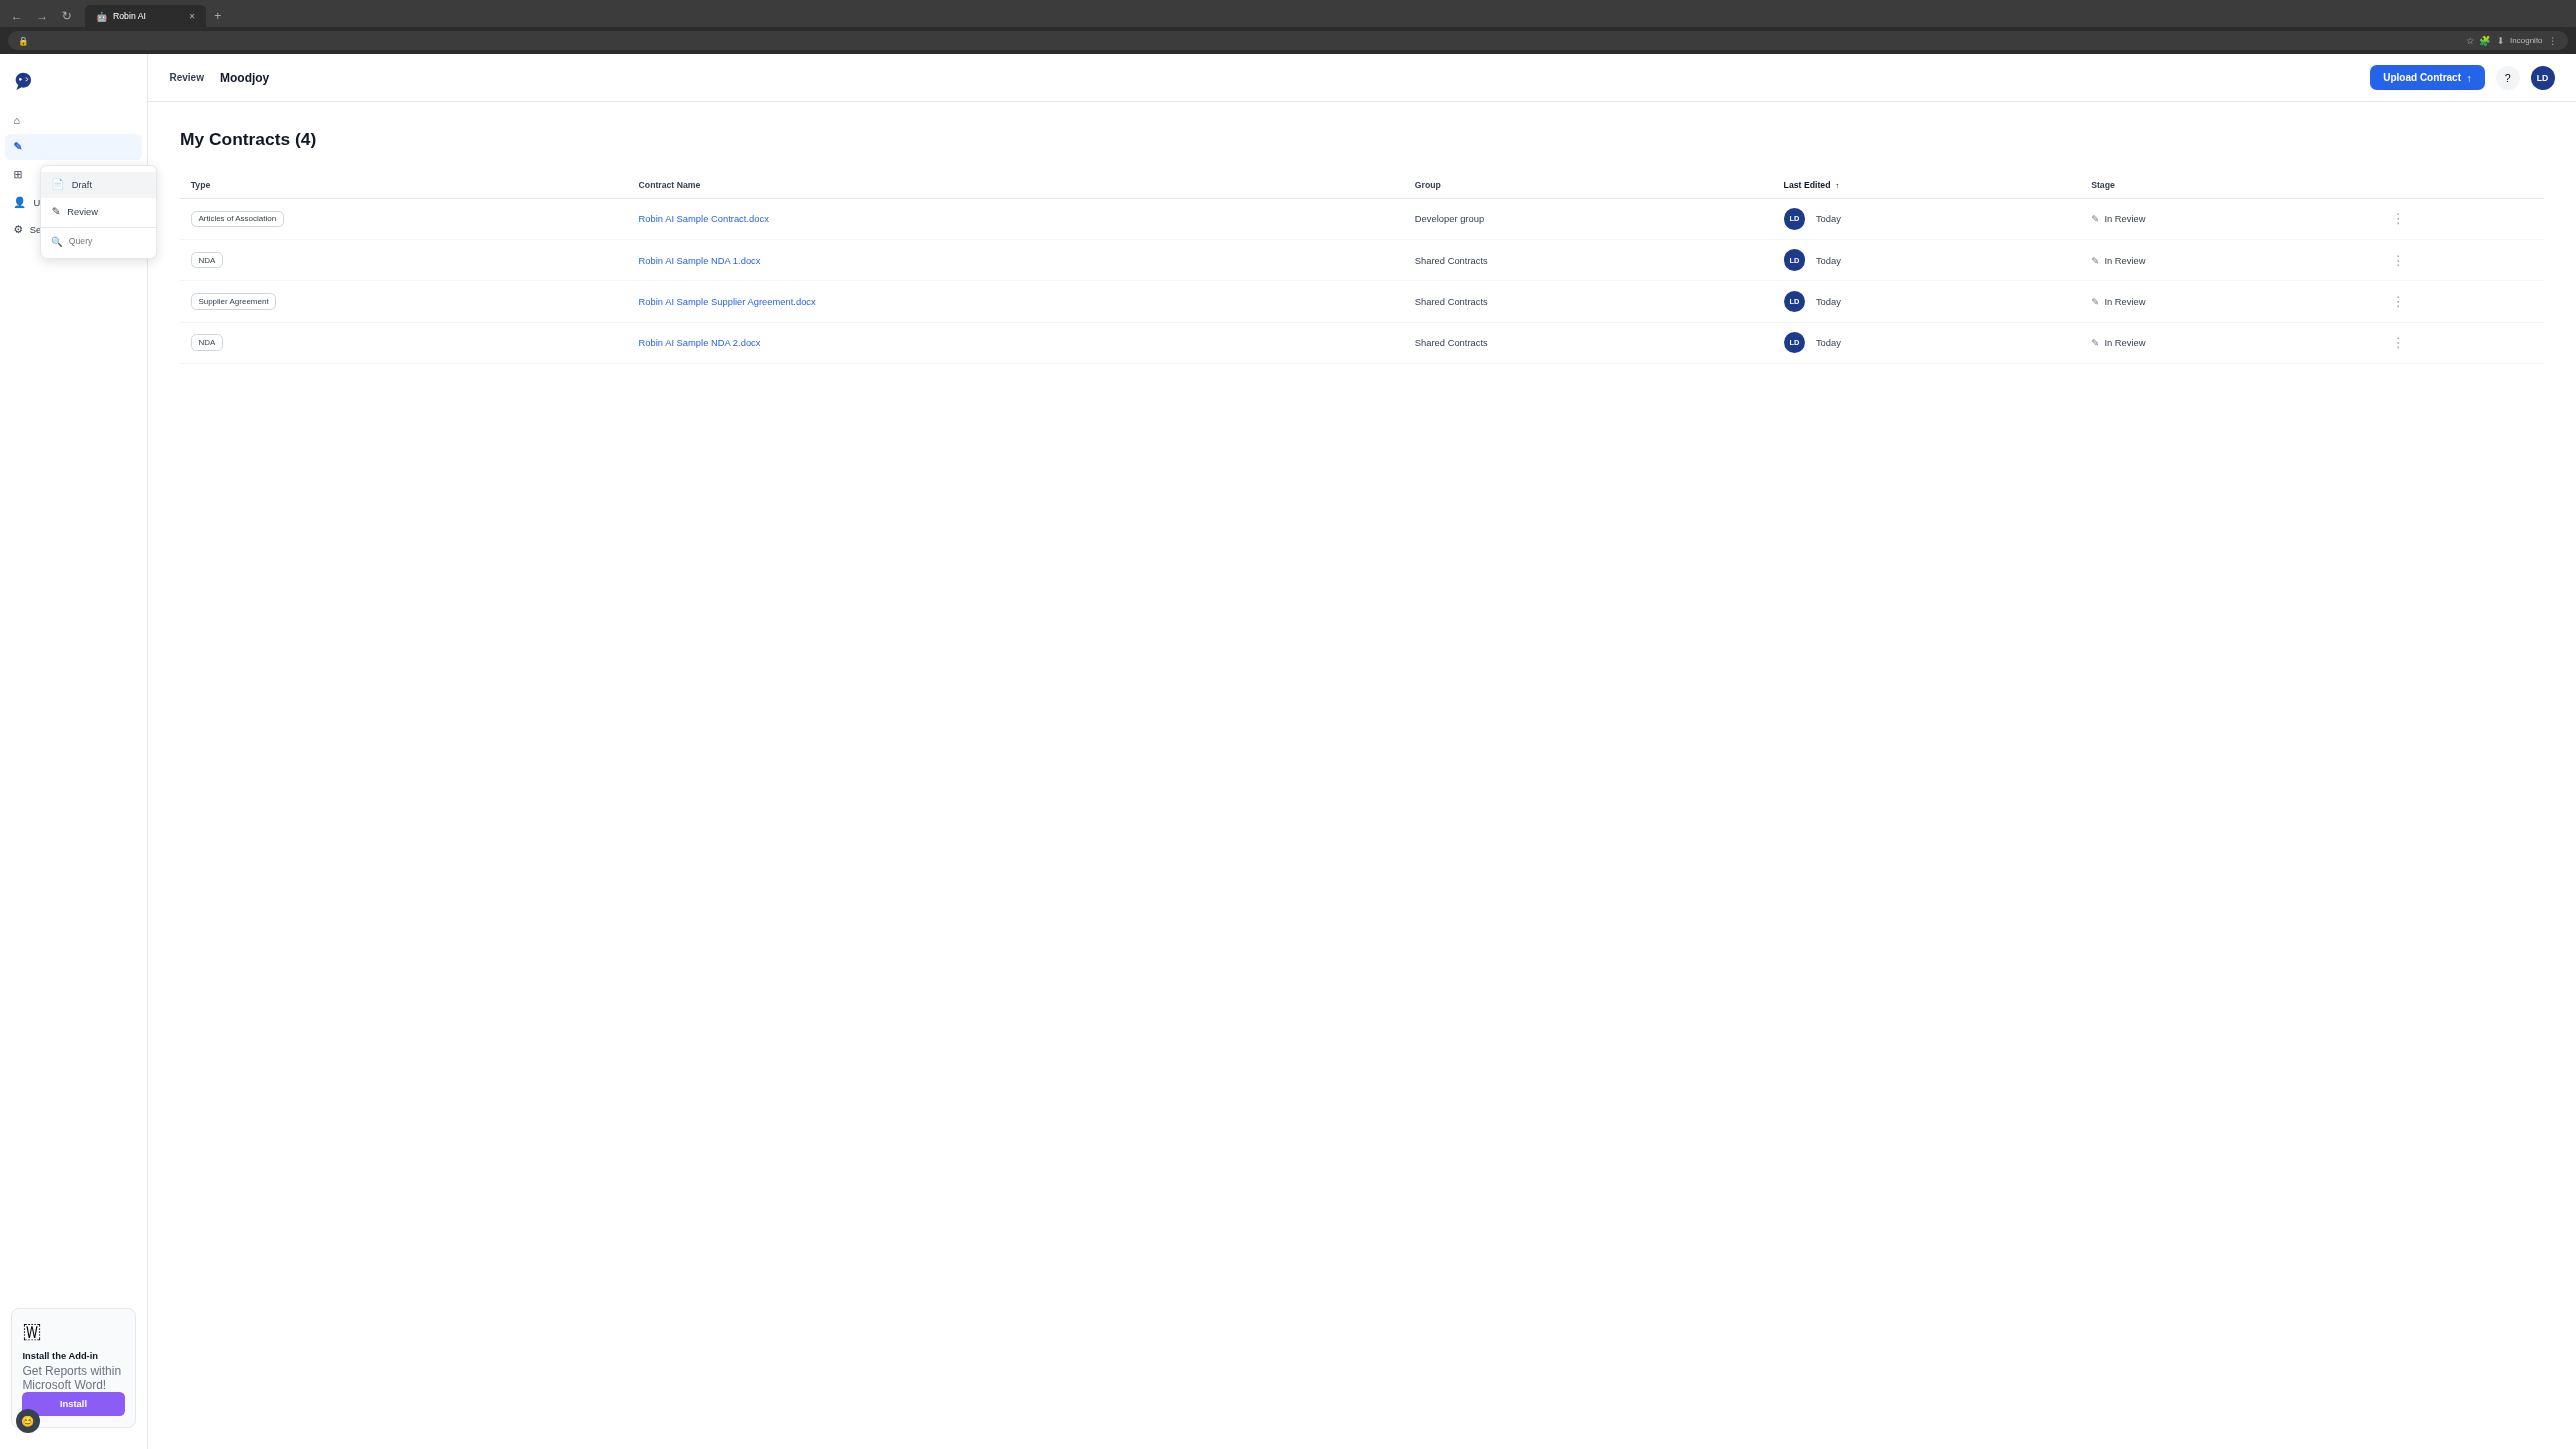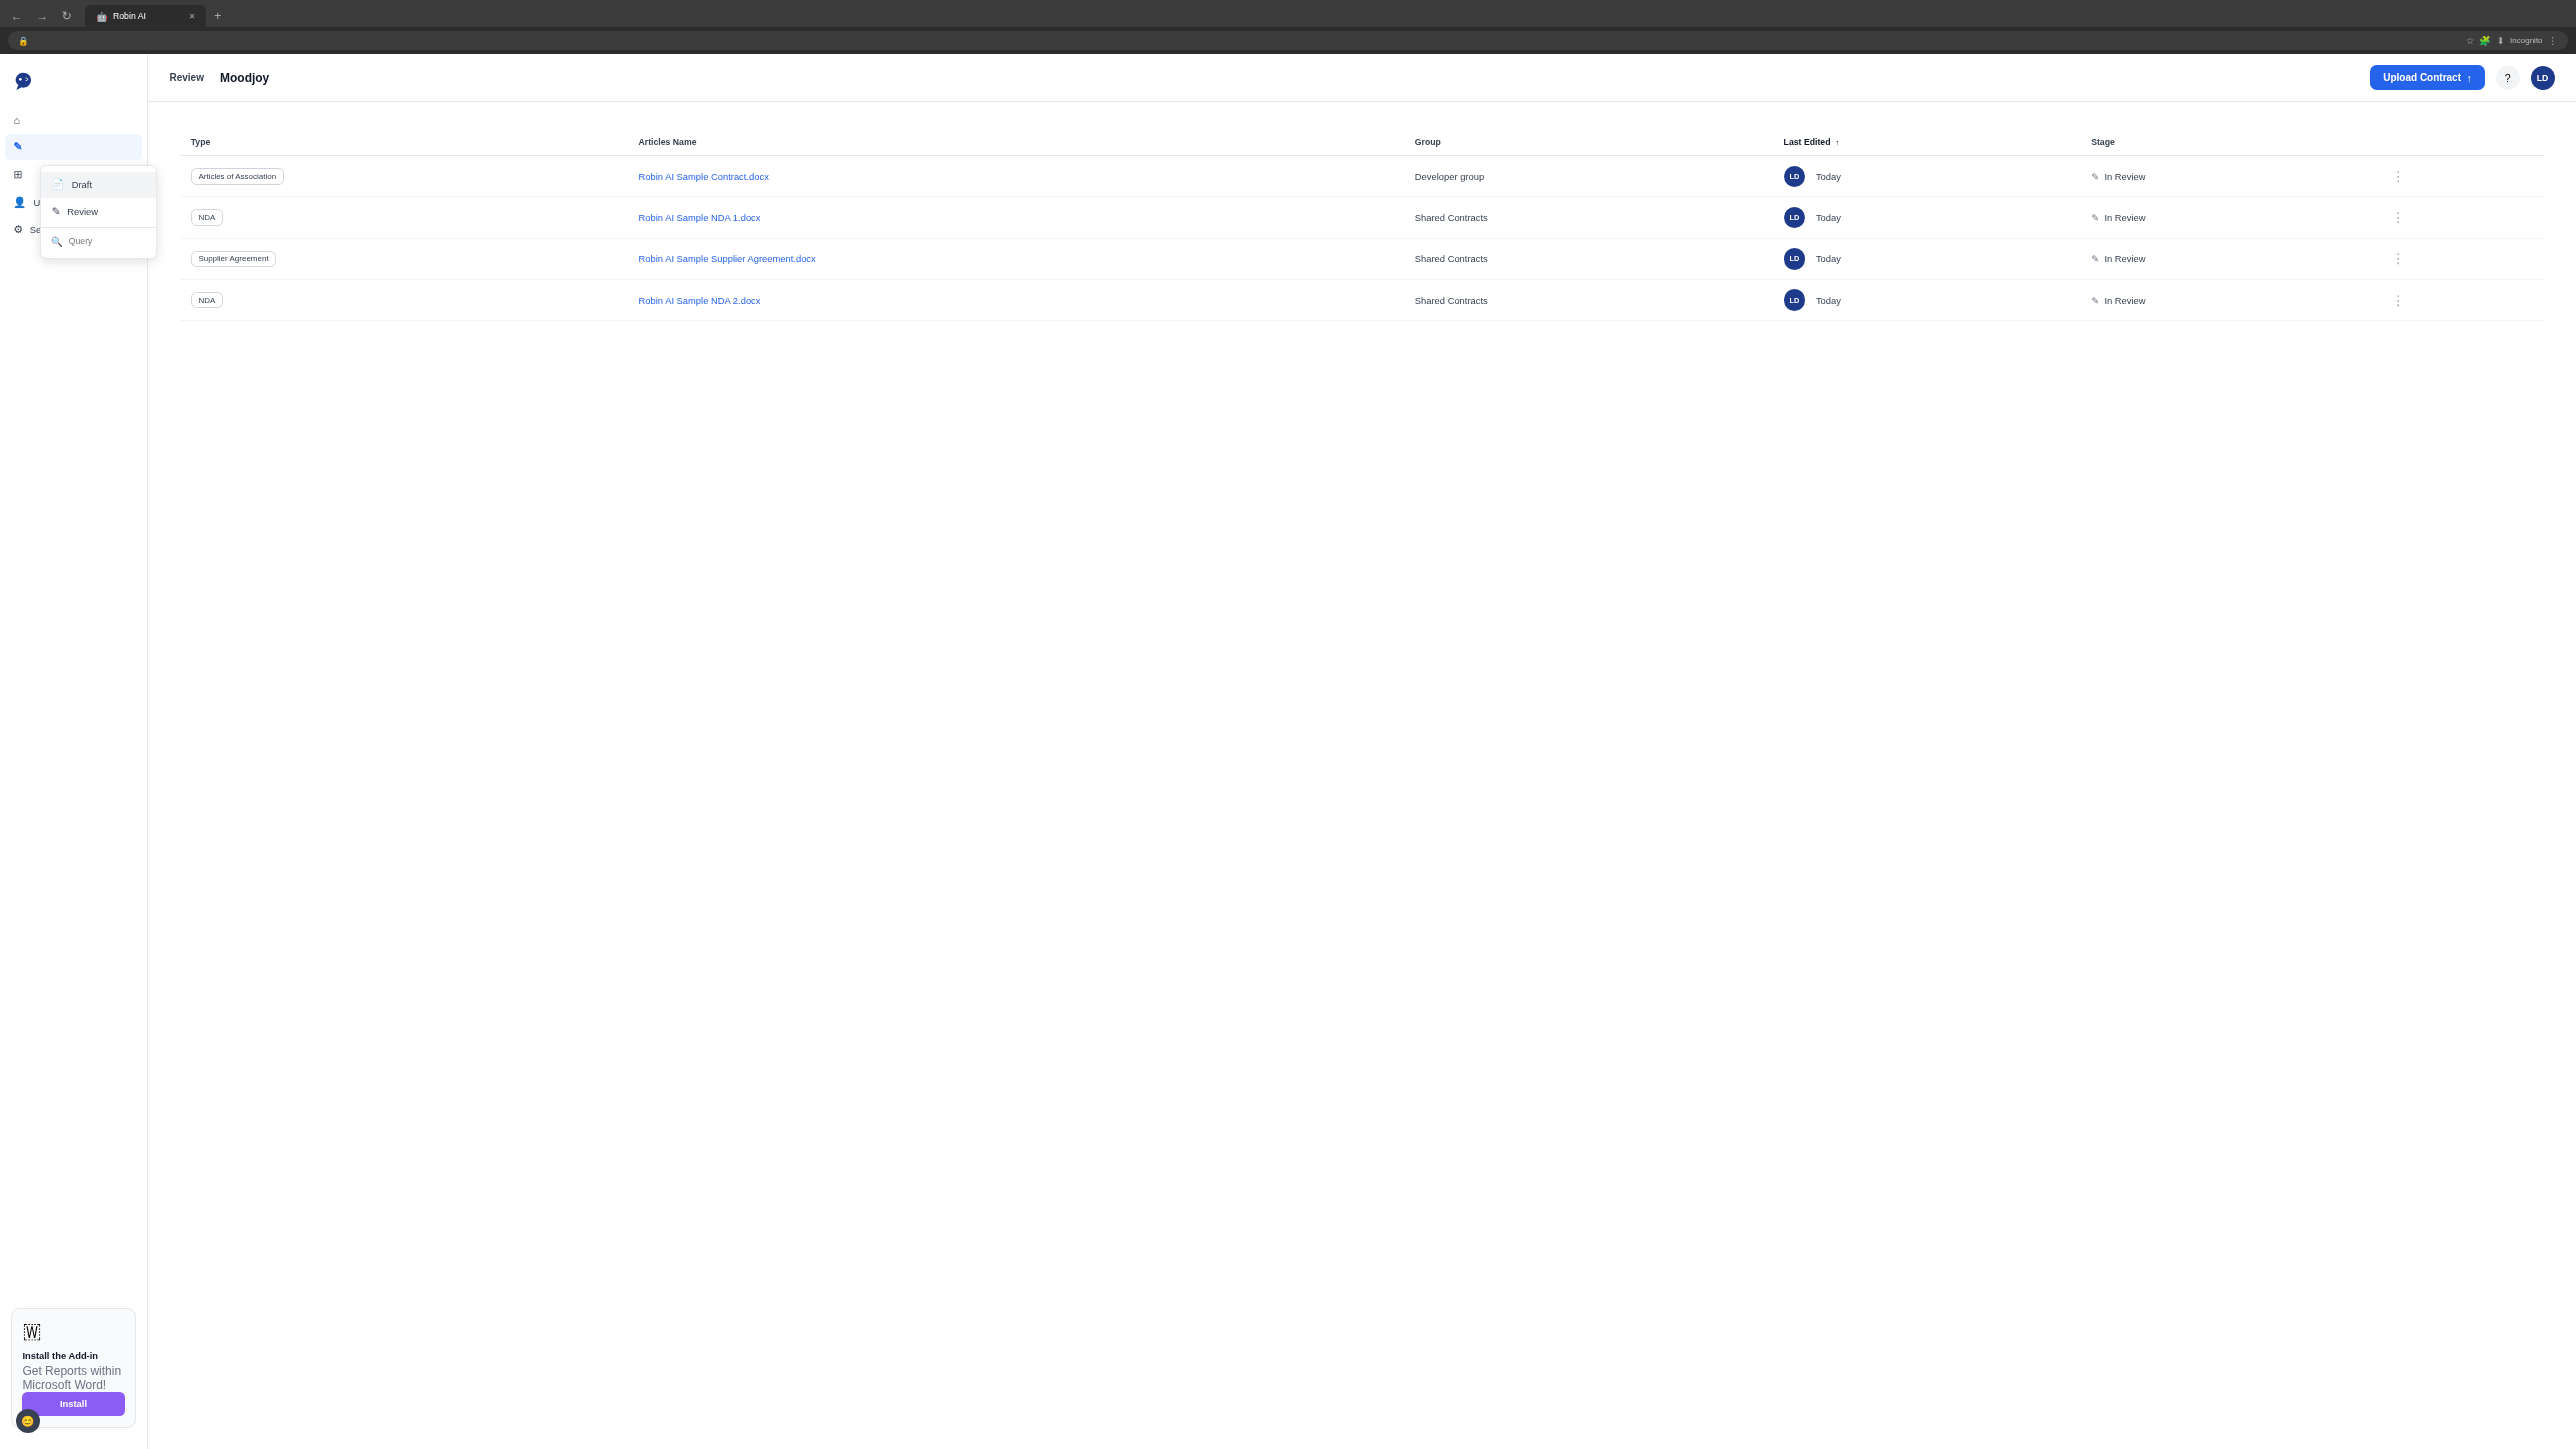--- a/index.html
+++ b/index.html
@@ -174,26 +174,27 @@
           <span style="font-size:10.7px;">↑</span>
         </button>
         <button class="help-btn">
           <span>?</span>
         </button>
         <div class="avatar">LD</div>
       </div>
     </div>
 
     <div class="content">
+      <div class="page-title">My Contracts (4)</div>
 
       <table class="contracts-table">
         <thead>
           <tr>
             <th><span>Type</span></th>
-            <th><span>Articles Name</span></th>
+            <th><span>Contract Name</span></th>
             <th><span>Group</span></th>
             <th class="sorted">
               <span>Last Edited</span>
               <span class="sort-arrow">↑</span>
             </th>
             <th><span>Stage</span></th>
             <th></th>
           </tr>
         </thead>
         <tbody id="contracts-tbody">

